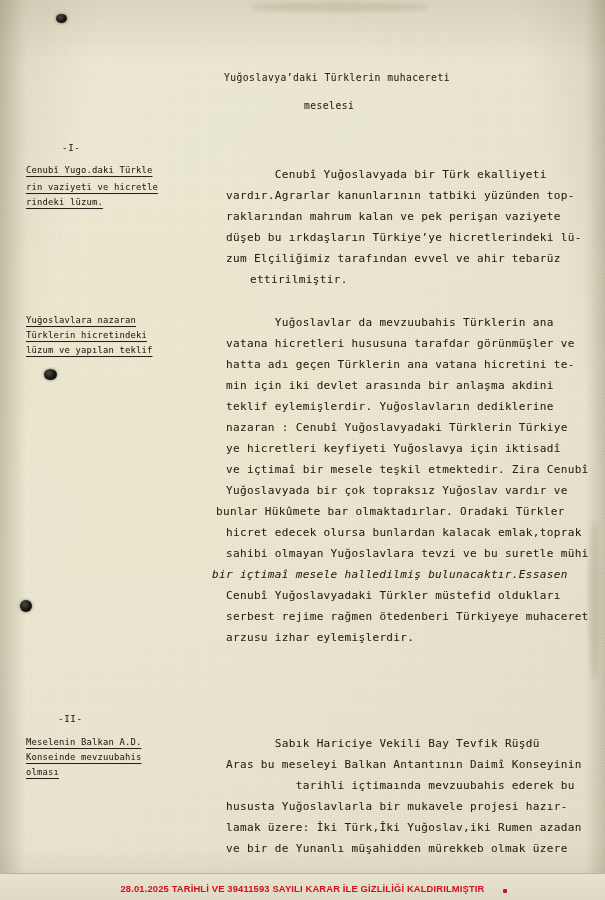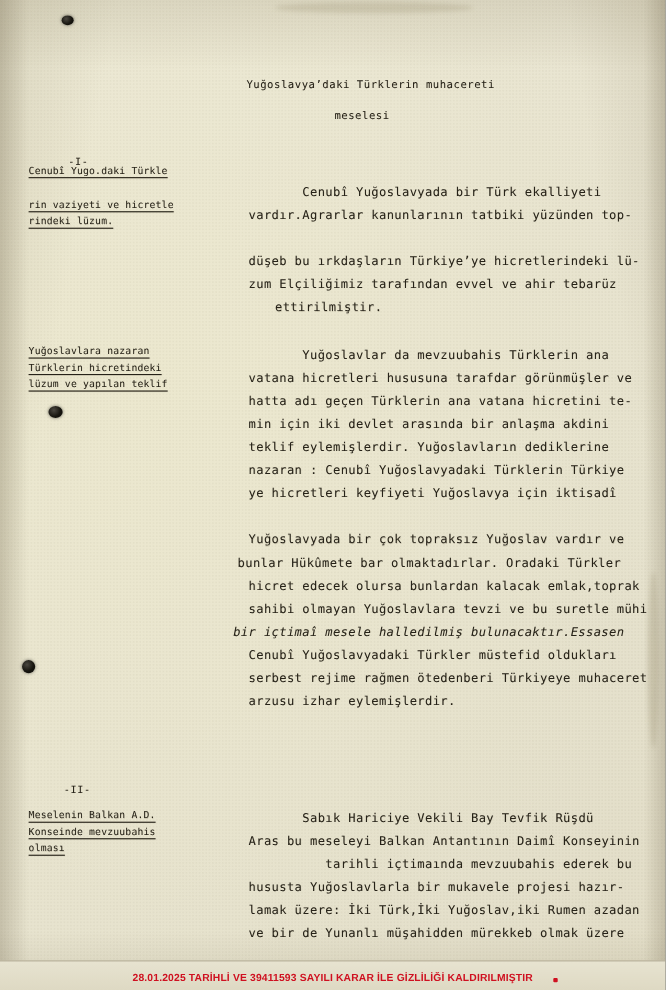--- a/index.html
+++ b/index.html
@@ -141,46 +141,48 @@
   <div class="hole" style="left:44px; top:369px; width:13px; height:11px;"></div>
   <div class="hole" style="left:20px; top:600px; width:12px; height:12px;"></div>
 
   <div class="smudge" style="right:6px; top:520px; width:10px; height:160px;"></div>
   <div class="smudge" style="left:250px; top:2px; width:180px; height:10px;"></div>
 
   <div class="text title" style="left:224px; top:68px;">Yuğoslavya’daki Türklerin muhacereti</div>
   <div class="text title" style="left:304px; top:96px;">meselesi</div>
 
   <div class="text section-no" style="left:62px; top:138px;">-I-</div>
-  <div class="text marginal underline" style="left:26px; top:149px;text-decoration:underline;">Cenubî Yugo.daki Türkle</div>
+  <div class="text marginal underline" style="left:26px; top:163px;text-decoration:underline;">Cenubî Yugo.daki Türkle</div>
   <div class="text marginal underline" style="left:26px; top:180px;">rin vaziyeti ve hicretle</div>
   <div class="text marginal underline" style="left:26px; top:195px;">rindeki lüzum.</div>
 
   <div class="text marginal underline" style="left:26px; top:313px;">Yuğoslavlara nazaran</div>
   <div class="text marginal underline" style="left:26px; top:328px;">Türklerin hicretindeki</div>
   <div class="text marginal underline" style="left:26px; top:343px;">lüzum ve yapılan teklif</div>
 
   <div class="text section-no" style="left:58px; top:709px;">-II-</div>
   <div class="text marginal underline" style="left:26px; top:735px;">Meselenin Balkan A.D.</div>
   <div class="text marginal underline" style="left:26px; top:750px;">Konseinde mevzuubahis</div>
   <div class="text marginal underline" style="left:26px; top:765px;">olması</div>
 
   <div class="text body-col" style="left:226px; top:165px;">       Cenubî Yuğoslavyada bir Türk ekalliyeti</div>
   <div class="text body-col" style="left:226px; top:186px;">vardır.Agrarlar kanunlarının tatbiki yüzünden top-</div>
+  <div class="text body-col" style="left:226px; top:207px;">raklarından mahrum kalan ve pek perişan vaziyete</div>
   <div class="text body-col" style="left:226px; top:228px;">düşeb bu ırkdaşların Türkiye’ye hicretlerindeki lü-</div>
   <div class="text body-col" style="left:226px; top:249px;">zum Elçiliğimiz tarafından evvel ve ahir tebarüz</div>
   <div class="text body-col" style="left:226px; top:270px;margin-left:24px;">ettirilmiştir.</div>
 
   <div class="text body-col" style="left:226px; top:313px;">       Yuğoslavlar da mevzuubahis Türklerin ana</div>
   <div class="text body-col" style="left:226px; top:334px;">vatana hicretleri hususuna tarafdar görünmüşler ve</div>
   <div class="text body-col" style="left:226px; top:355px;">hatta adı geçen Türklerin ana vatana hicretini te-</div>
   <div class="text body-col" style="left:226px; top:376px;">min için iki devlet arasında bir anlaşma akdini</div>
   <div class="text body-col" style="left:226px; top:397px;">teklif eylemişlerdir. Yuğoslavların dediklerine</div>
   <div class="text body-col" style="left:226px; top:418px;">nazaran : Cenubî Yuğoslavyadaki Türklerin Türkiye</div>
   <div class="text body-col" style="left:226px; top:439px;">ye hicretleri keyfiyeti Yuğoslavya için iktisadî</div>
+  <div class="text body-col" style="left:226px; top:460px;">ve içtimaî bir mesele teşkil etmektedir. Zira Cenubî</div>
   <div class="text body-col" style="left:226px; top:481px;">Yuğoslavyada bir çok topraksız Yuğoslav vardır ve</div>
   <div class="text body-col" style="left:216px; top:502px;">bunlar Hükûmete bar olmaktadırlar. Oradaki Türkler</div>
   <div class="text body-col" style="left:226px; top:523px;">hicret edecek olursa bunlardan kalacak emlak,toprak</div>
   <div class="text body-col" style="left:226px; top:544px;">sahibi olmayan Yuğoslavlara tevzi ve bu suretle mühi</div>
   <div class="text body-col" style="left:212px; top:565px;font-style:italic;">bir içtimaî mesele halledilmiş bulunacaktır.Essasen</div>
   <div class="text body-col" style="left:226px; top:586px;">Cenubî Yuğoslavyadaki Türkler müstefid oldukları</div>
   <div class="text body-col" style="left:226px; top:607px;">serbest rejime rağmen ötedenberi Türkiyeye muhaceret</div>
   <div class="text body-col" style="left:226px; top:628px;">arzusu izhar eylemişlerdir.</div>
   <div class="text body-col" style="left:226px; top:649px;"></div>
   <div class="text body-col" style="left:226px; top:670px;"></div>

